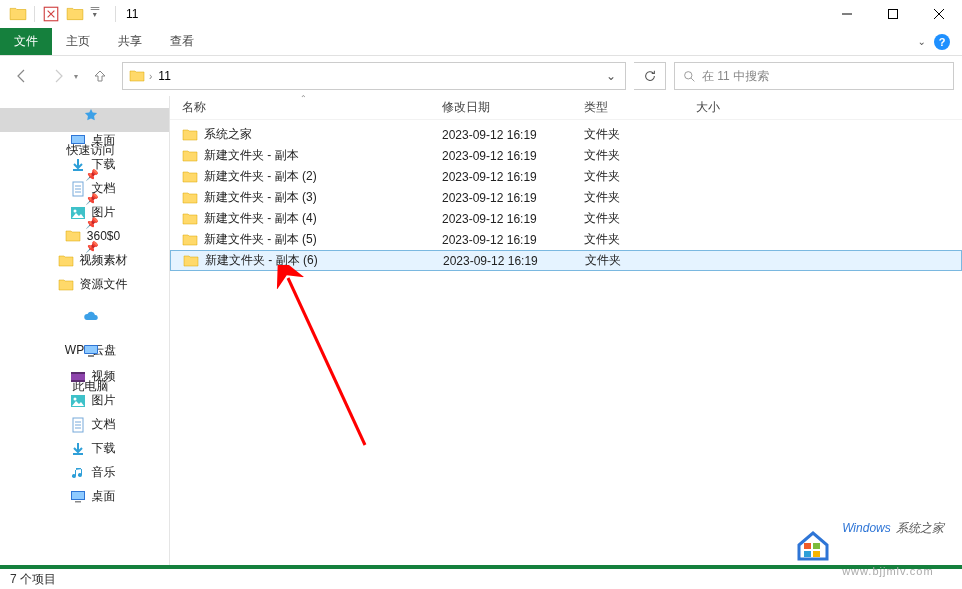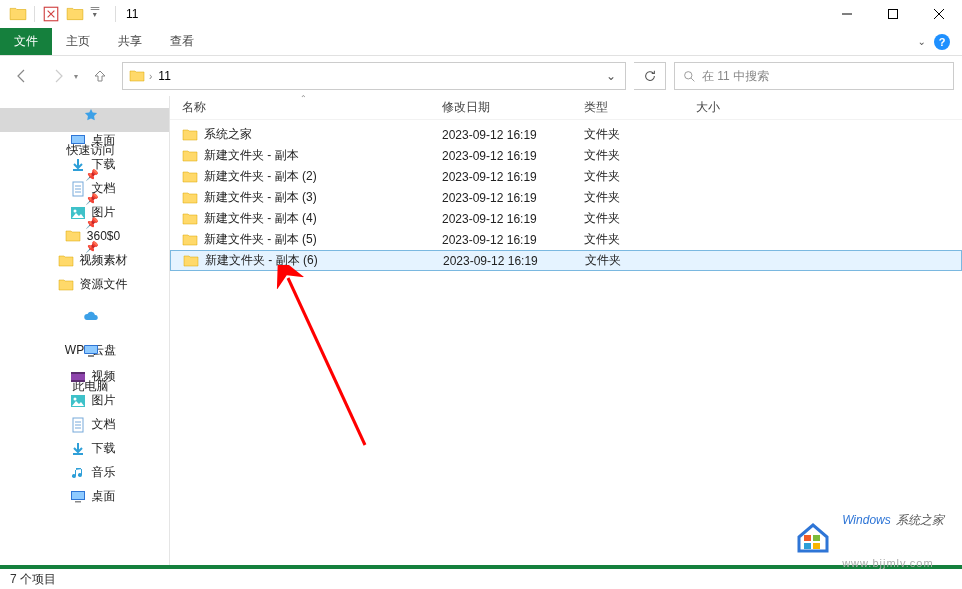--- a/index.html
+++ b/index.html
@@ -70,21 +70,21 @@
 .statusbar { position: absolute; bottom: 0; left: 0; right: 0; height: 24px; display: flex; align-items: center; border-top: 4px solid #15803d; padding: 0 10px; color: #333; }
 
 
 .ic-folder { width: 16px; height: 14px; display: inline-block; }
 .ic-folder svg { width: 100%; height: 100%; }
 
 
 .arrow-overlay { position: absolute; pointer-events: none; top: 265px; left: 275px; }
 
 
-.watermark { position: absolute; bottom: 20px; right: 18px; display: flex; align-items: center; gap: 8px; pointer-events: none; }
+.watermark { position: absolute; bottom: 12px; right: 18px; display: flex; align-items: center; gap: 8px; pointer-events: none; }
 .watermark .txt { text-align: left; }
 .watermark .txt .big { font-size: 19px; color: #2e75d6; font-style: italic; font-weight: 500; }
 .watermark .txt .big span { color: #555; }
 .watermark .txt .small { font-size: 11px; color: #aaa; letter-spacing: 1px; margin-top: 28px; }
 
 </style>
 </head>
 <body>
 
 <div class="titlebar">

